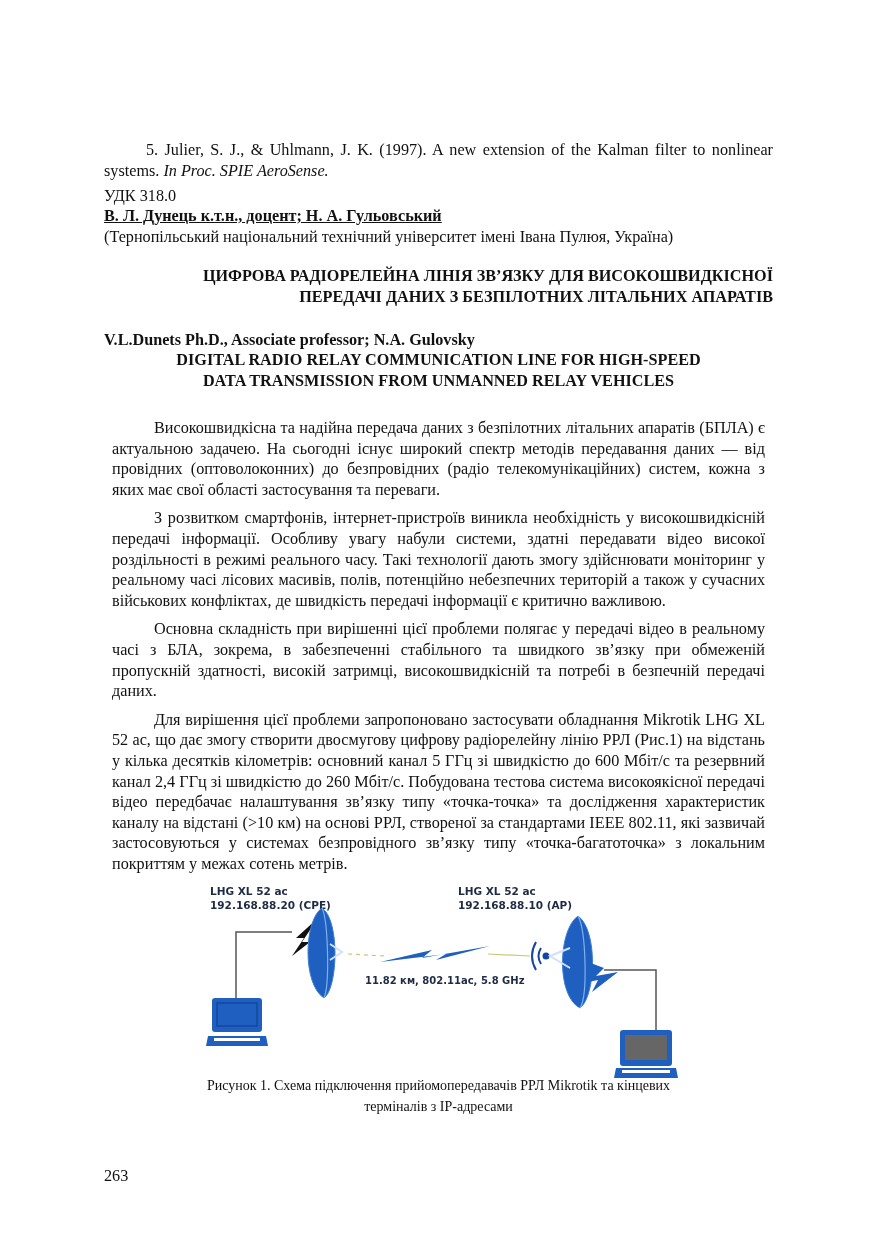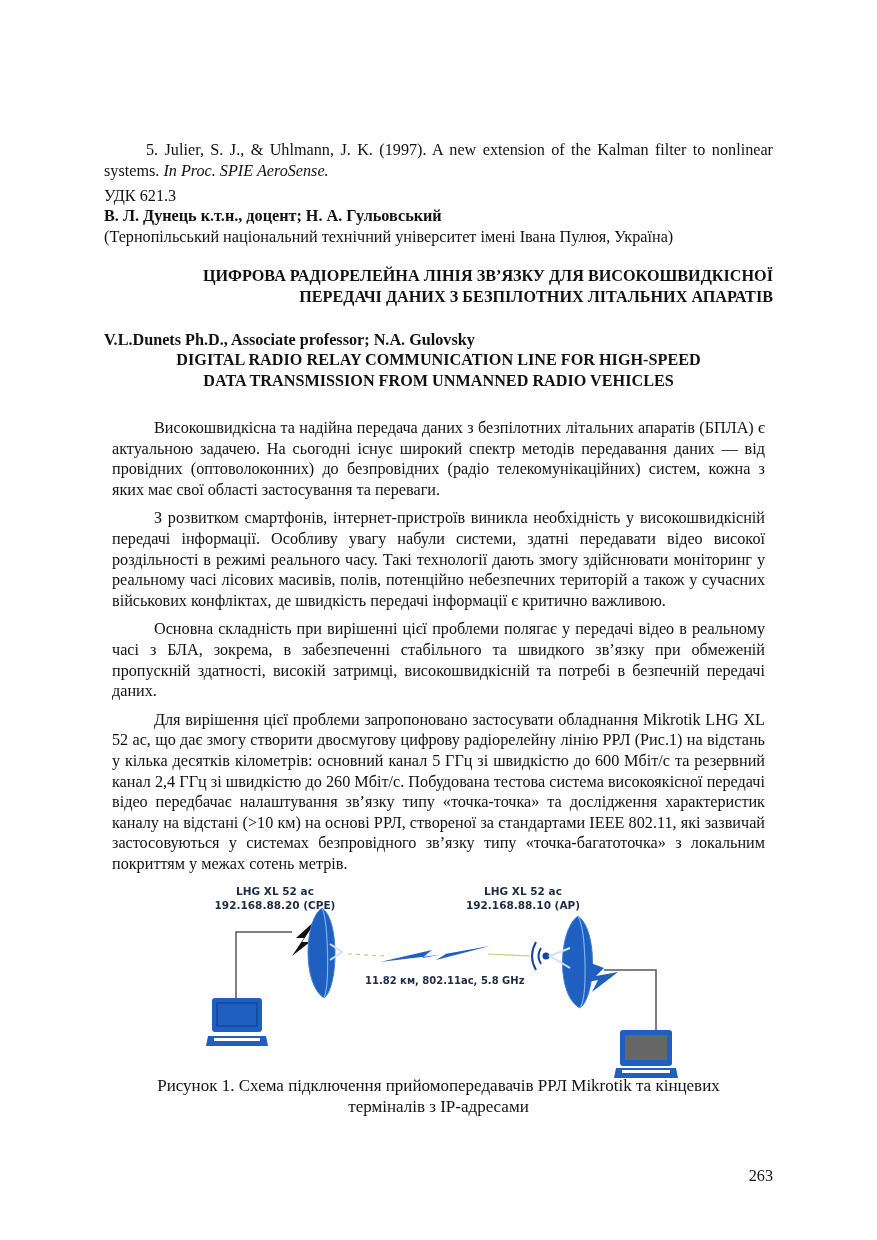--- a/index.html
+++ b/index.html
@@ -4,58 +4,58 @@
 <style>
   html, body { margin: 0; padding: 0; background: #ffffff; }
   body { width: 877px; height: 1240px; position: relative; overflow: hidden;
          font-family: "Liberation Serif", "DejaVu Serif", serif; color: #111; }
   .page { position: absolute; left: 0; top: 0; width: 877px; height: 1240px; }
   .block { position: absolute; left: 104px; width: 669px; font-size: 16.2px; line-height: 20.6px; }
   .just { text-align: justify; }
   .indent { text-indent: 42px; }
   .ref { top: 100px; margin-top: 40px; }
   .udk { top: 186px; }
-  .authors { top: 206px; font-weight: bold; }
+  .authors { top: 206px; font-weight: bold; text-decoration: underline; }
   .affil { top: 227px; }
   .title-uk { top: 266px; left: 104px; width: 669px; text-align: right; font-weight: bold; line-height: 21px; }
   .authors-en { top: 330px; font-weight: bold; }
   .title-en { top: 350px; left: 104px; width: 669px; text-align: center; font-weight: bold; line-height: 20.5px; padding-left: 0; }
   .body-text { top: 410px; }
   .body-text p { margin: 8px; }
   .figure { position: absolute; left: 200px; top: 880px; width: 480px; height: 200px; }
-  .fig-label { position: absolute; font-family: "DejaVu Sans", sans-serif; font-weight: bold; font-size: 10.5px; color: #1f2a44; text-align: center; line-height: 14px; white-space: nowrap; }
-  .caption { position: absolute; left: 104px; top: 1076px; width: 669px; text-align: center; font-size: 17px; line-height: 20.6px; }
-  .pagenum { position: absolute; left: 104px; top: 1167px; width: 669px; text-align: right; font-size: 16.2px; }
+  .fig-label { position: absolute; font-family: "DejaVu Sans", sans-serif; font-weight: bold; font-size: 10.5px; color: #1f2a44; text-align: left; line-height: 14px; white-space: nowrap; }
+  .caption { position: absolute; left: 104px; top: 1076px; width: 669px; text-align: center; font-size: 14px; line-height: 20.6px; }
+  .pagenum { position: absolute; left: 104px; top: 1167px; width: 669px; text-align: left; font-size: 16.2px; }
   em { font-style: italic; }
 </style>
 </head>
 <body>
 
 <div class="page">
 
   <div class="block just ref">
     <div class="indent" style="text-indent:42px;">
       <span>5. Julier, S. J., &amp; Uhlmann, J. K. (1997). A new extension of the Kalman filter to nonlinear systems. </span><em>In Proc. SPIE AeroSense.</em>
     </div>
   </div>
 
-  <div class="block udk">УДК 621.3</div>
+  <div class="block udk">УДК 318.0</div>
   <div class="block authors">В. Л. Дунець к.т.н., доцент; Н. А. Гульовський</div>
   <div class="block affil">(Тернопільський національний технічний університет імені Івана Пулюя, Україна)</div>
 
   <div class="block title-uk">
     <div>ЦИФРОВА РАДІОРЕЛЕЙНА ЛІНІЯ ЗВ’ЯЗКУ ДЛЯ ВИСОКОШВИДКІСНОЇ</div>
     <div>ПЕРЕДАЧІ ДАНИХ З БЕЗПІЛОТНИХ ЛІТАЛЬНИХ АПАРАТІВ</div>
   </div>
 
   <div class="block authors-en">V.L.Dunets Ph.D., Associate professor; N.A. Gulovsky</div>
 
   <div class="block title-en">
     <div>DIGITAL RADIO RELAY COMMUNICATION LINE FOR HIGH-SPEED</div>
-    <div>DATA TRANSMISSION FROM UNMANNED RADIO VEHICLES</div>
+    <div>DATA TRANSMISSION FROM UNMANNED RELAY VEHICLES</div>
   </div>
 
   <div class="block body-text just">
     <p class="indent">Високошвидкісна та надійна передача даних з безпілотних літальних апаратів (БПЛА) є актуальною задачею. На сьогодні існує широкий спектр методів передавання даних — від провідних (оптоволоконних) до безпровідних (радіо телекомунікаційних) систем, кожна з яких має свої області застосування та переваги.</p>
     <p class="indent">З розвитком смартфонів, інтернет-пристроїв виникла необхідність у високошвидкісній передачі інформації. Особливу увагу набули системи, здатні передавати відео високої роздільності в режимі реального часу. Такі технології дають змогу здійснювати моніторинг у реальному часі лісових масивів, полів, потенційно небезпечних територій а також у сучасних військових конфліктах, де швидкість передачі інформації є критично важливою.</p>
     <p class="indent">Основна складність при вирішенні цієї проблеми полягає у передачі відео в реальному часі з БЛА, зокрема, в забезпеченні стабільного та швидкого зв’язку при обмеженій пропускній здатності, високій затримці, високошвидкісній та потребі в безпечній передачі даних.</p>
     <p class="indent">Для вирішення цієї проблеми запропоновано застосувати обладнання Mikrotik LHG XL 52 ac, що дає змогу створити двосмугову цифрову радіорелейну лінію РРЛ (Рис.1) на відстань у кілька десятків кілометрів: основний канал 5 ГГц зі швидкістю до 600 Мбіт/с та резервний канал 2,4 ГГц зі швидкістю до 260 Мбіт/с. Побудована тестова система високоякісної передачі відео передбачає налаштування зв’язку типу «точка-точка» та дослідження характеристик каналу на відстані (&gt;10 км) на основі РРЛ, створеної за стандартами IEEE 802.11, які зазвичай застосовуються у системах безпровідного зв’язку типу «точка-багатоточка» з локальним покриттям у межах сотень метрів.</p>
   </div>
 
   <div class="figure">

